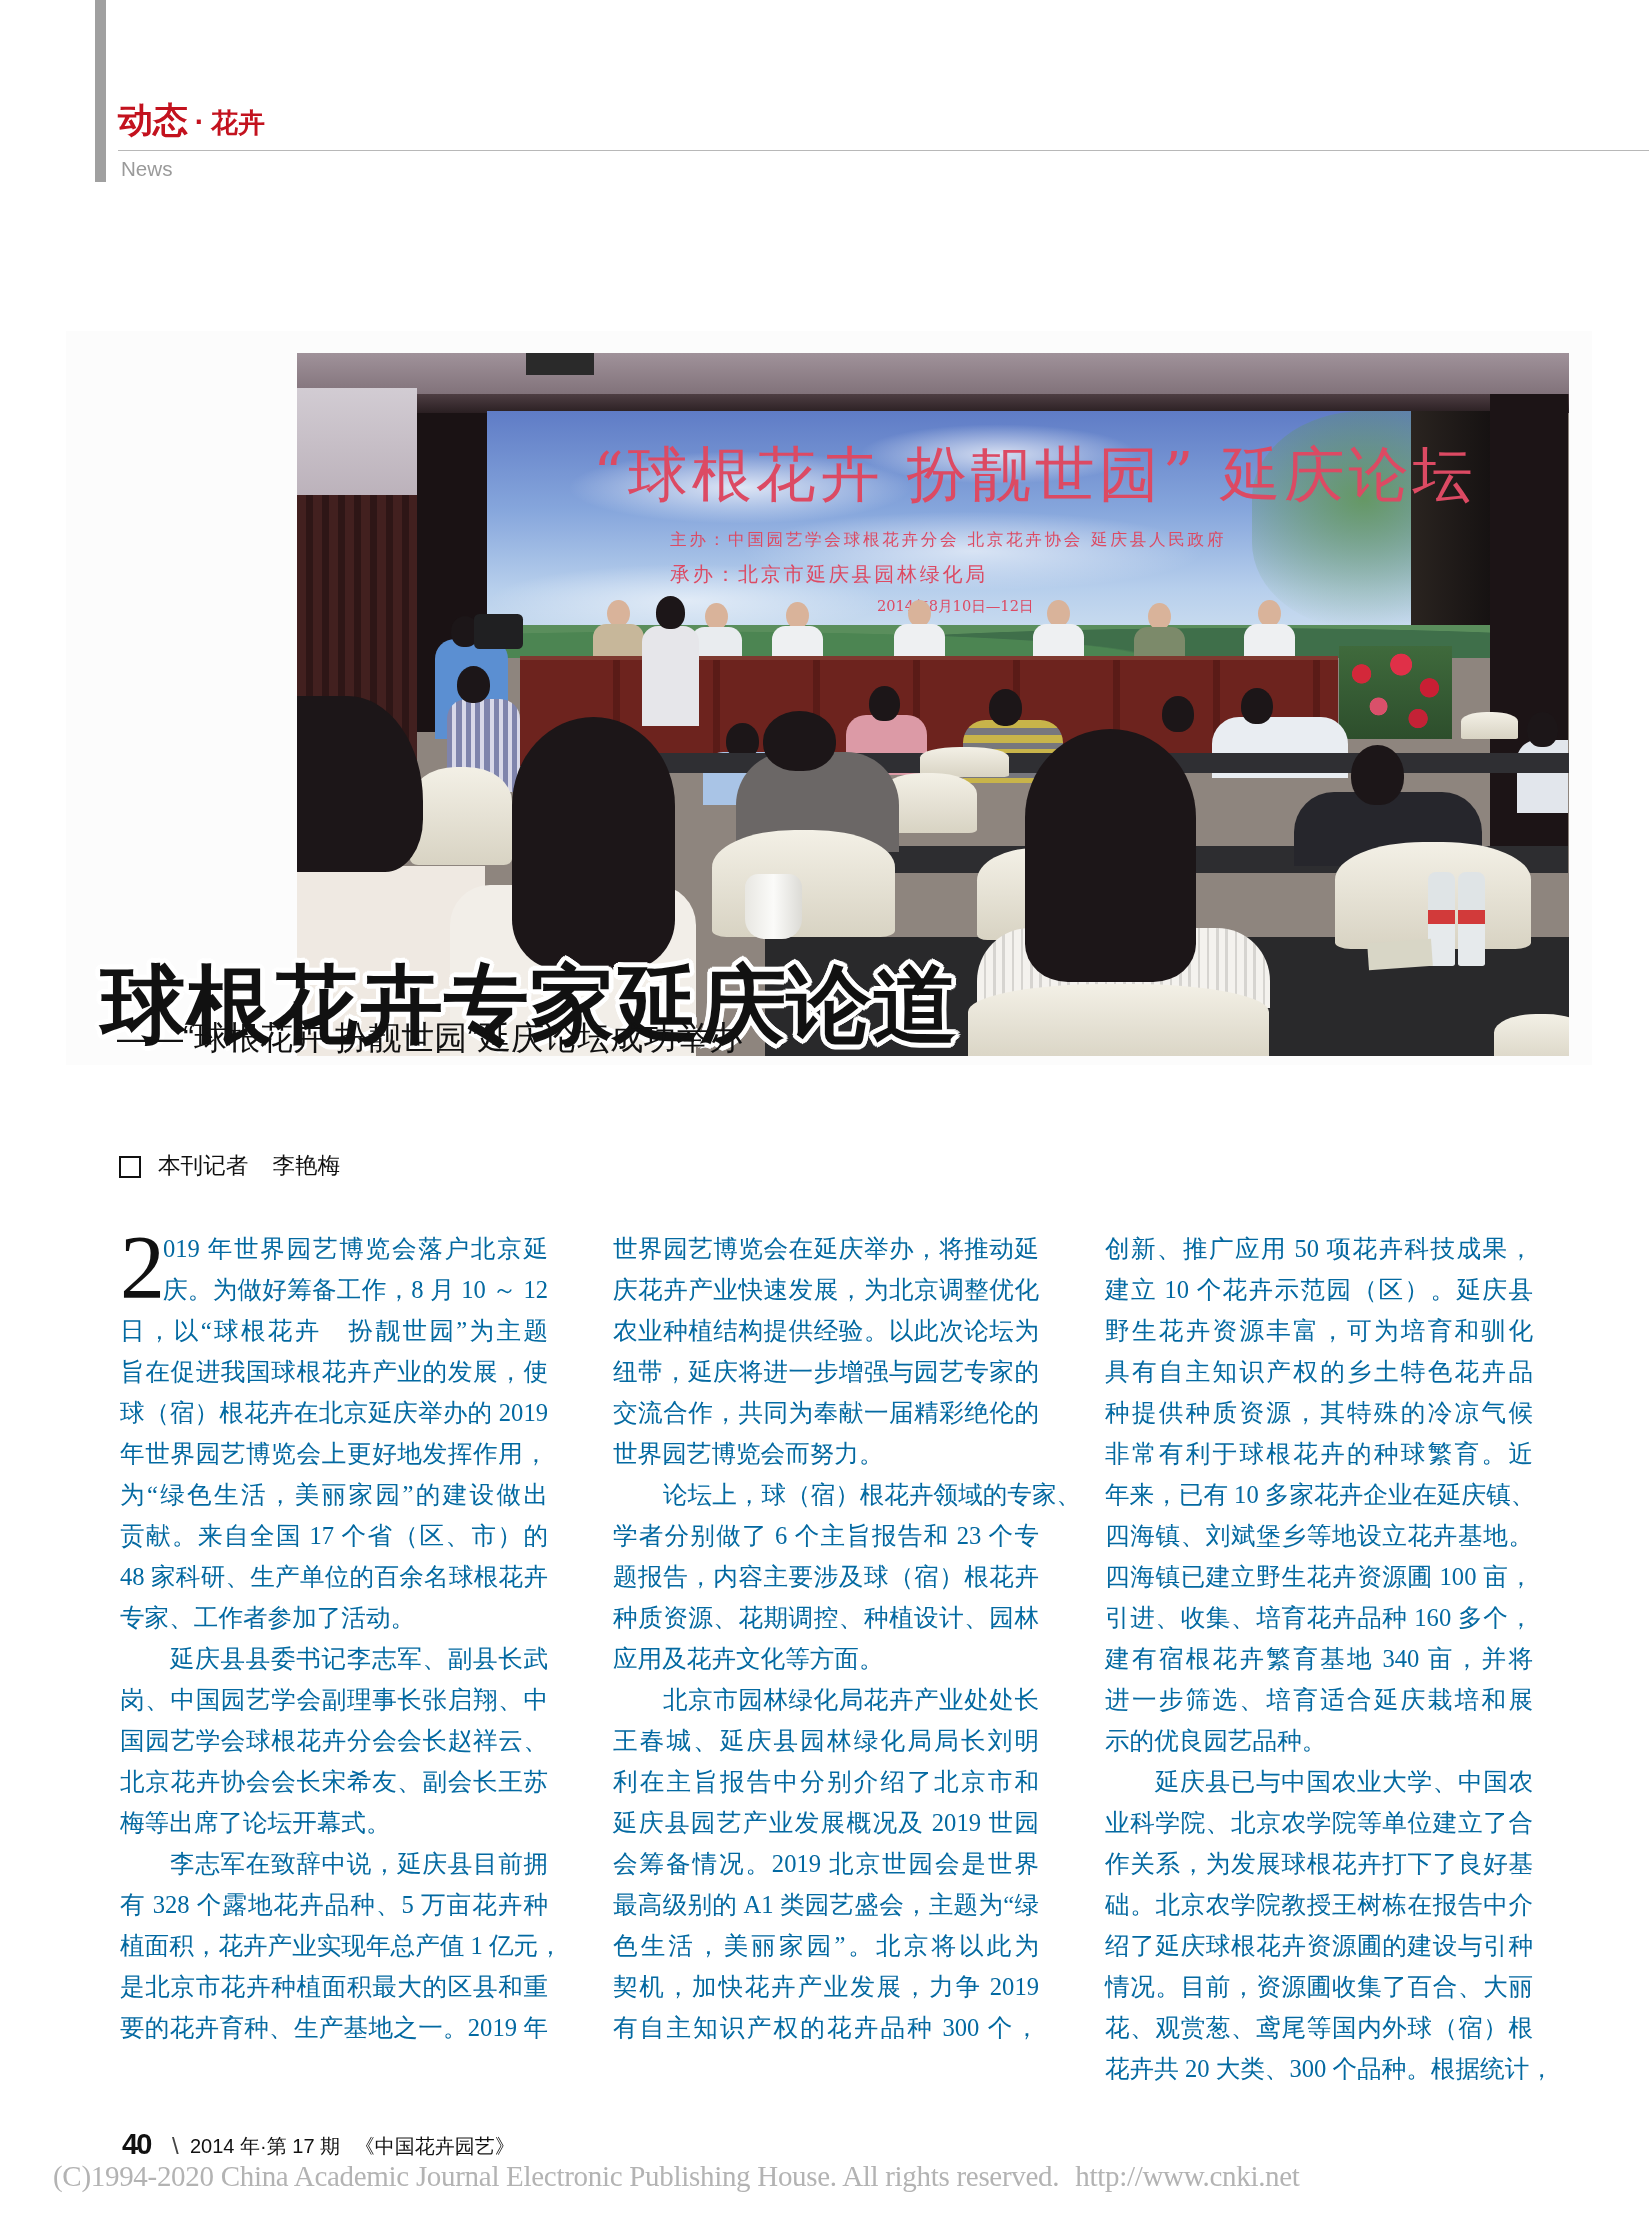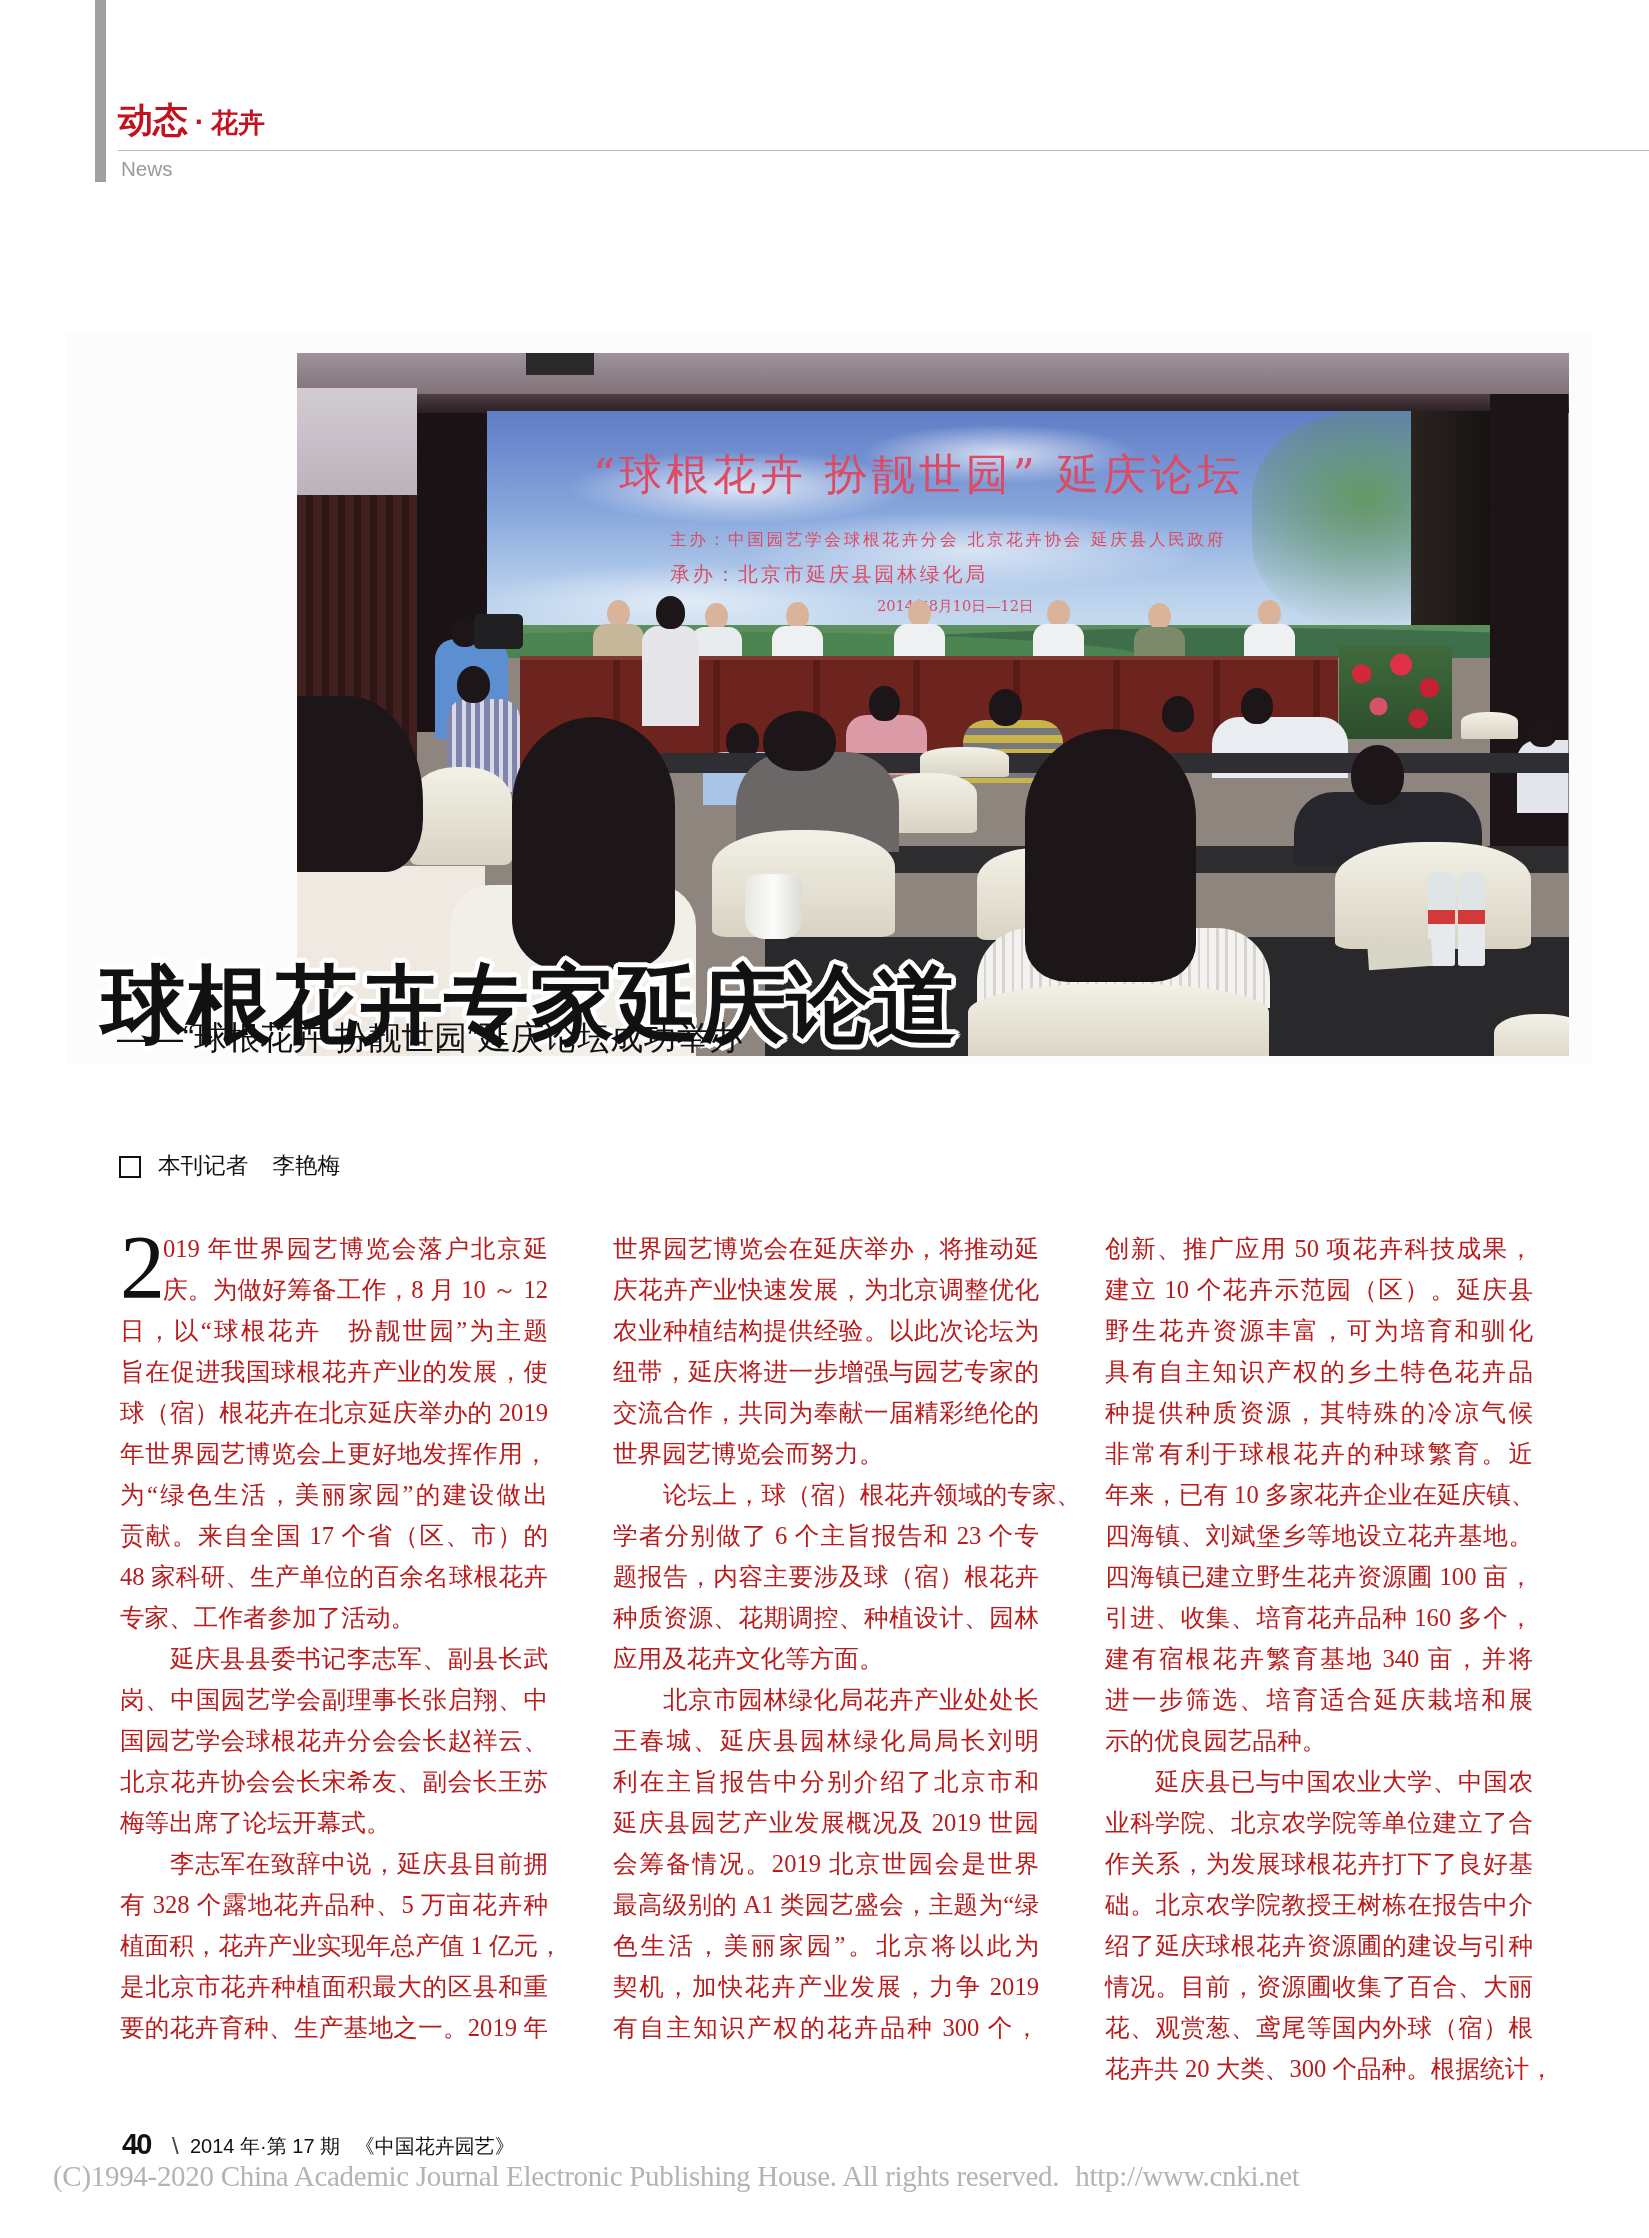--- a/index.html
+++ b/index.html
@@ -32,21 +32,21 @@
     text-shadow: 0 4.7px 0 #fff, 0 -4.7px 0 #fff, 4.7px 0 0 #fff, -4.7px 0 0 #fff,
                  3.3px 3.3px 0 #fff, -3.3px 3.3px 0 #fff, 3.3px -3.3px 0 #fff, -3.3px -3.3px 0 #fff,
                  2px 4px 0 #fff, -2px 4px 0 #fff, 2px -4px 0 #fff, -2px -4px 0 #fff,
                  4px 2px 0 #fff, -4px 2px 0 #fff, 4px -2px 0 #fff, -4px -2px 0 #fff; }
   .subtitle { left: 117px; top: 1021px; font-size: 33px; line-height: 33px; color: #111; white-space: nowrap; }
   .byline-box { left: 119px; top: 1156px; width: 18px; height: 18px; border: 2px solid #111; }
   .byline { left: 158px; top: 1153px; font-size: 22.6px; line-height: 25px; color: #111; white-space: nowrap; }
   .byline .author { margin-left: 24px; }
 
   
-  .col { top: 1228px; font-size: 24.6px; color: #b91c1c; }
+  .col { top: 1228px; font-size: 24.6px; color: #0369a1; }
   .ln { height: 41px; line-height: 41px; white-space: nowrap; text-align: justify; text-align-last: justify; }
   .ln.dc { padding-left: 43px; }
   .ln.ind { padding-left: 50px; }
   .ln.end { text-align-last: left; }
   .dropcap { left: 120px; top: 1223px; font-size: 90px; line-height: 90px; color: #111; }
 
   
   .foot-num { left: 122px; top: 2128px; font-size: 29px; line-height: 33px; font-weight: bold; color: #111; letter-spacing: -2px; }
   .foot-sep { left: 172px; top: 2130px; font-size: 24px; line-height: 31px; color: #444; }
   .foot-issue { left: 190px; top: 2134px; font-size: 20px; line-height: 25px; color: #111; white-space: nowrap; }
@@ -75,21 +75,21 @@
   <div style="left:120px;top:60px;width:70px;height:319px;background:#1a1214;"></div>
 
   <div style="left:190px;top:58px;width:1004px;height:247px;overflow:hidden;background:linear-gradient(#5f7cc6 0%,#86a6dc 40%,#b7cfec 72%,#d5e4f1 100%);">
     <div style="left:80px;top:40px;width:346px;height:73px;border-radius:50%;background:radial-gradient(ellipse at center,rgba(255,255,255,0.75),rgba(255,255,255,0) 70%);"></div>
     <div style="left:372px;top:13.3px;width:279px;height:60px;border-radius:50%;background:radial-gradient(ellipse at center,rgba(255,255,255,0.7),rgba(255,255,255,0) 70%);"></div>
     <div style="left:253px;top:100px;width:466px;height:80px;border-radius:50%;background:radial-gradient(ellipse at center,rgba(255,255,255,0.6),rgba(255,255,255,0) 70%);"></div>
     <div style="left:0;top:153px;width:399px;height:73px;border-radius:50%;background:radial-gradient(ellipse at center,rgba(255,255,255,0.55),rgba(255,255,255,0) 70%);"></div>
     <div style="left:765px;top:0;width:279px;height:219px;border-radius:40%;background:radial-gradient(ellipse at 40% 40%,rgba(96,150,80,0.85),rgba(96,150,80,0) 70%);"></div>
     <div style="left:924px;top:0;width:79px;height:247px;background:linear-gradient(90deg,#2a2420,#161212);"></div>
     <div style="left:0;top:200px;width:1004px;height:48px;background:radial-gradient(ellipse at 20% 100%,#4c8552 0 40%,transparent 41%),radial-gradient(ellipse at 75% 100%,#3f6f4a 0 45%,transparent 46%),linear-gradient(transparent 30%,#5a8e5c 30%);"></div>
-    <div class="banner-text" style="left:106px;top:39px;font-size:43px;line-height:49px;letter-spacing:4px;">“球根花卉  扮靓世园”  延庆论坛</div>
+    <div class="banner-text" style="left:106px;top:39px;font-size:60px;line-height:49px;letter-spacing:4px;">“球根花卉  扮靓世园”  延庆论坛</div>
     <div class="banner-text" style="left:183px;top:120px;font-size:16.6px;line-height:18.6px;letter-spacing:2.7px;">主办：中国园艺学会球根花卉分会  北京花卉协会  延庆县人民政府</div>
     <div class="banner-text" style="left:183px;top:154px;font-size:20px;line-height:18.6px;letter-spacing:2.7px;">承办：北京市延庆县园林绿化局</div>
     <div class="banner-text" style="left:390px;top:186px;font-size:14.6px;line-height:17.3px;">2014年8月10日—12日</div>
   </div>
   <div style="left:1193px;top:41px;width:78px;height:466px;background:#1c1416;"></div>
 
   <div class="face" style="left:310px;top:247px;width:22.6px;height:27px;"></div>
   <div style="left:296px;top:271px;width:51px;height:35px;background:#c7b79a;border-radius:13.3px 13.3px 0 0;"></div>
   <div class="face" style="left:408px;top:250px;width:22.6px;height:27px;"></div>
   <div style="left:394px;top:274px;width:51px;height:32px;background:#e9ecef;border-radius:13.3px 13.3px 0 0;"></div>

